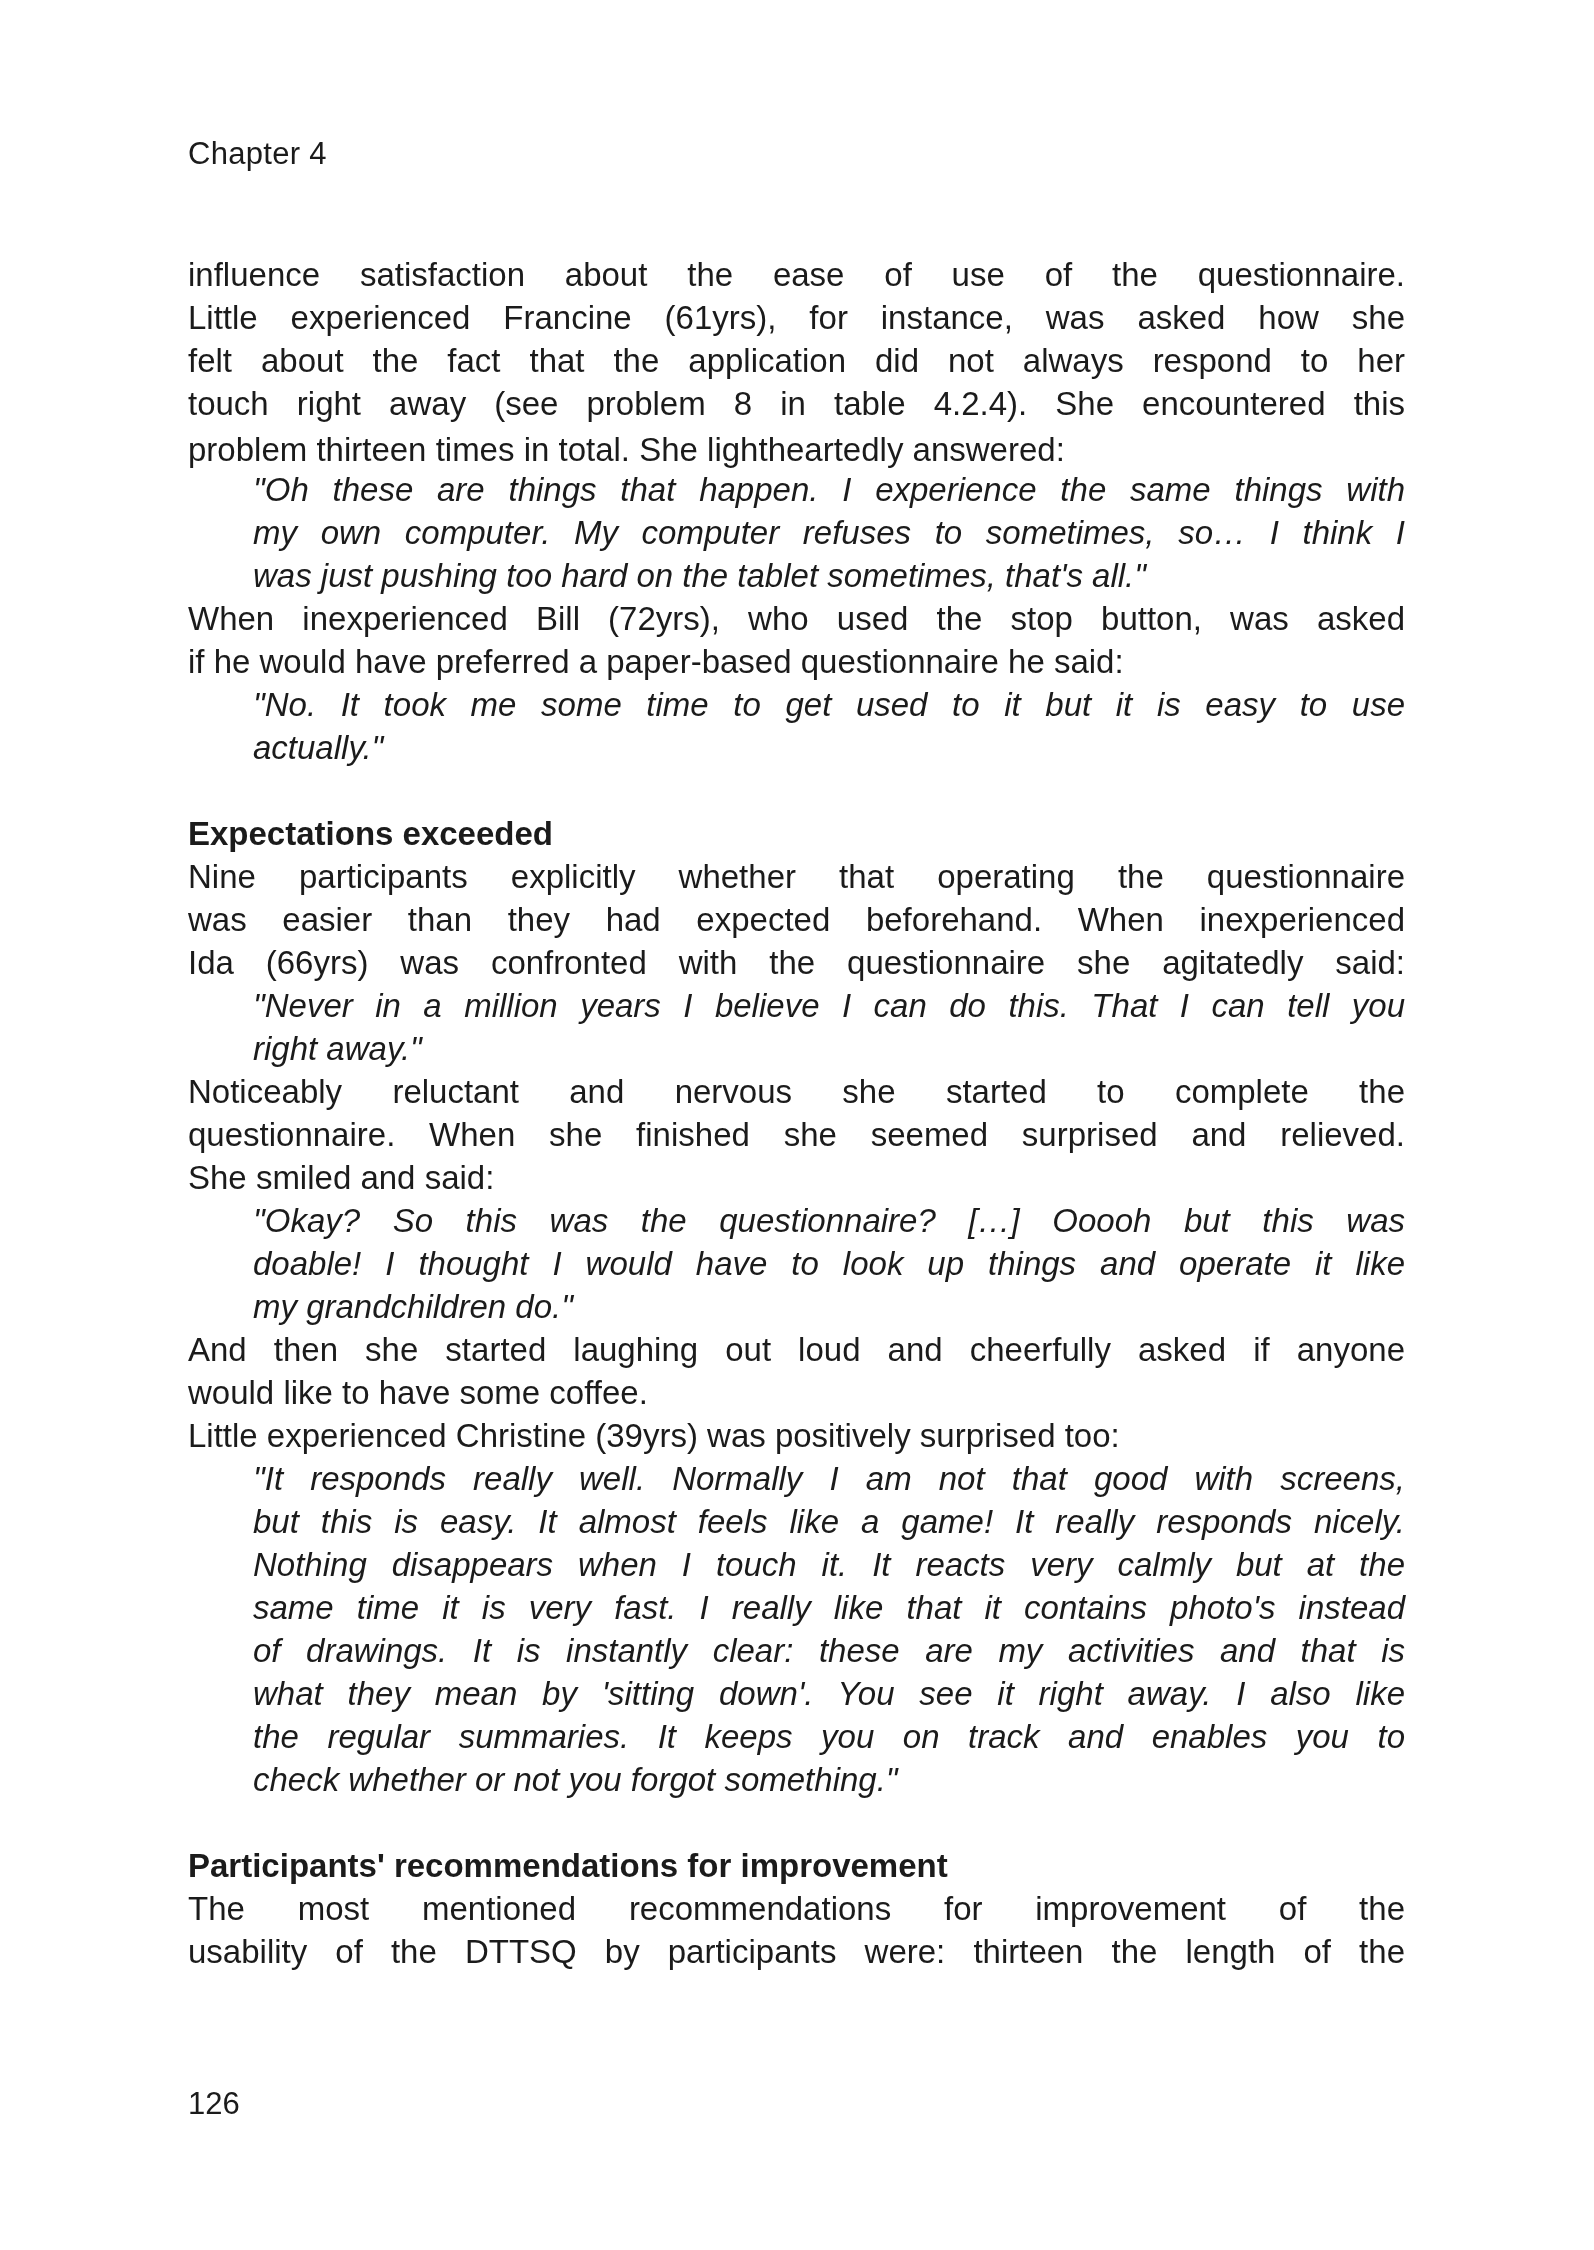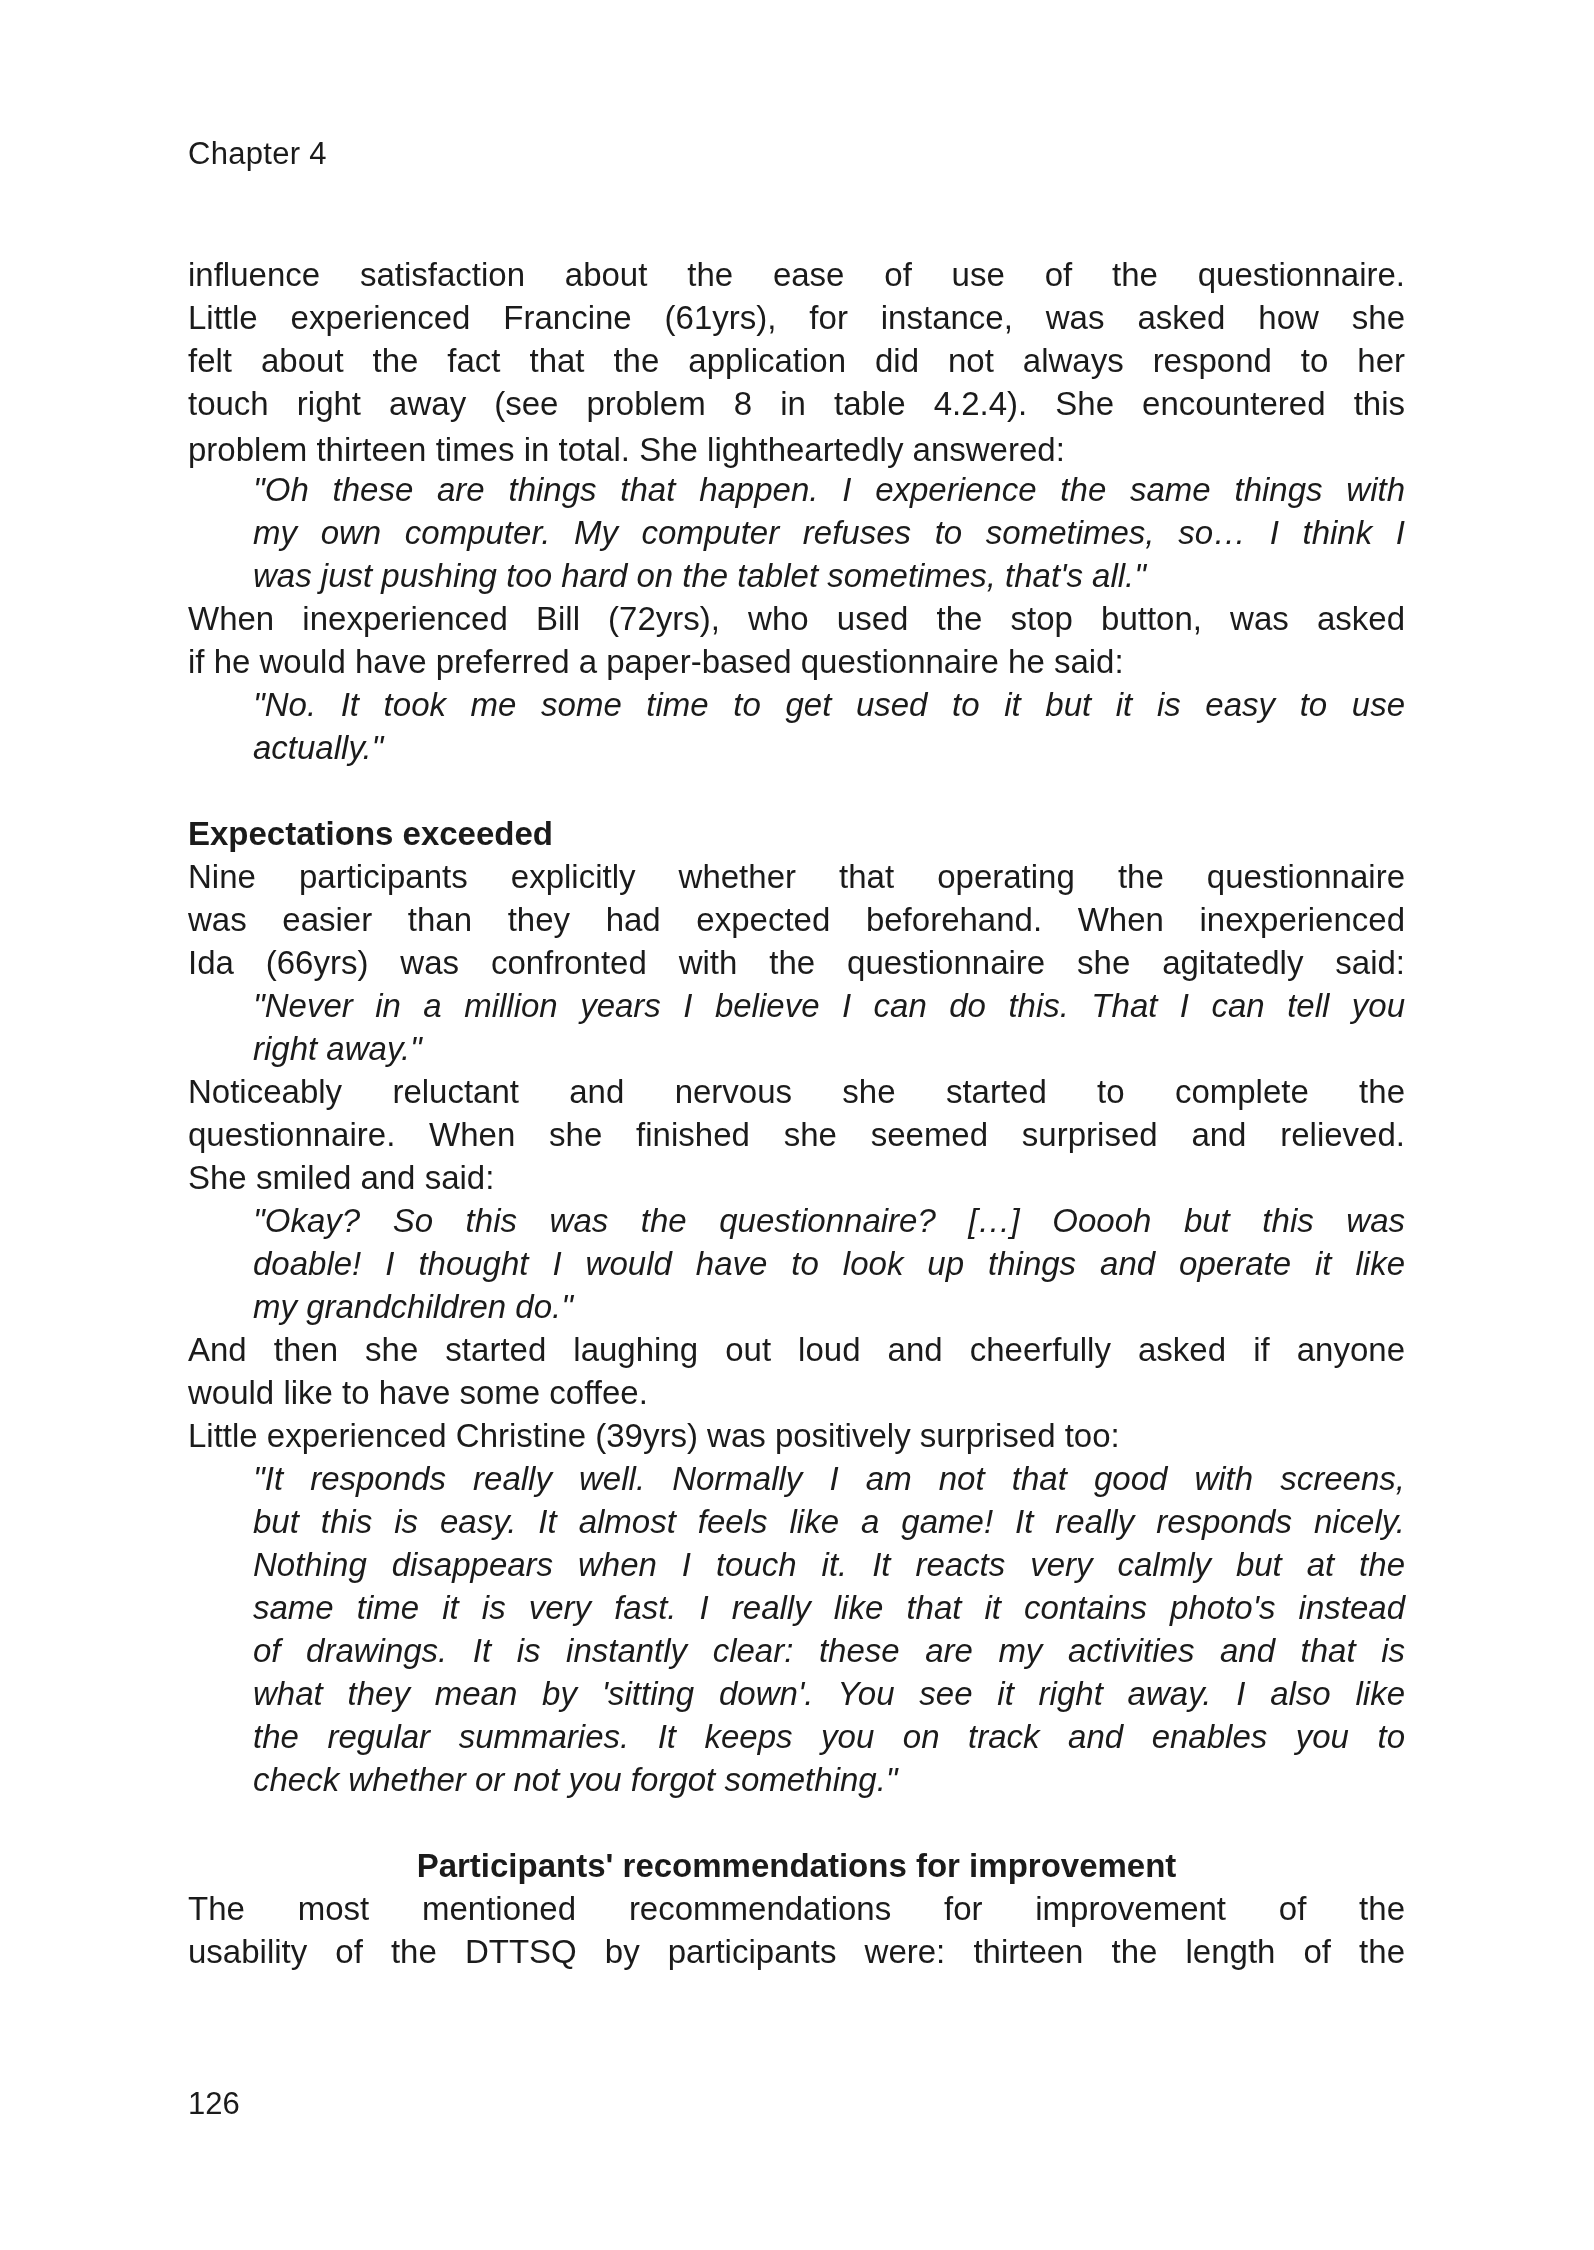--- a/index.html
+++ b/index.html
@@ -99,18 +99,18 @@
   <div class="line l" style="top: 1414px;">Little experienced Christine (39yrs) was positively surprised too:</div>
   <div class="line q j" style="top: 1457px;">"It responds really well. Normally I am not that good with screens,</div>
   <div class="line q j" style="top: 1500px;">but this is easy. It almost feels like a game! It really responds nicely.</div>
   <div class="line q j" style="top: 1543px;">Nothing disappears when I touch it. It reacts very calmly but at the</div>
   <div class="line q j" style="top: 1586px;">same time it is very fast. I really like that it contains photo's instead</div>
   <div class="line q j" style="top: 1629px;">of drawings. It is instantly clear: these are my activities and that is</div>
   <div class="line q j" style="top: 1672px;">what they mean by 'sitting down'. You see it right away. I also like</div>
   <div class="line q j" style="top: 1715px;">the regular summaries. It keeps you on track and enables you to</div>
   <div class="line q l" style="top: 1758px;">check whether or not you forgot something."</div>
   <div class="line l" style="top: 1801px;"></div>
-  <div class="line h l" style="top: 1844px; text-align: center;">Participants' recommendations for improvement</div>
+  <div class="line h l" style="top: 1844px;">Participants' recommendations for improvement</div>
   <div class="line j" style="top: 1887px;">The most mentioned recommendations for improvement of the</div>
   <div class="line j" style="top: 1930px;">usability of the DTTSQ by participants were: thirteen the length of the</div>
 </div>
 
 <div class="page-number">126</div>
 
 </body></html>

